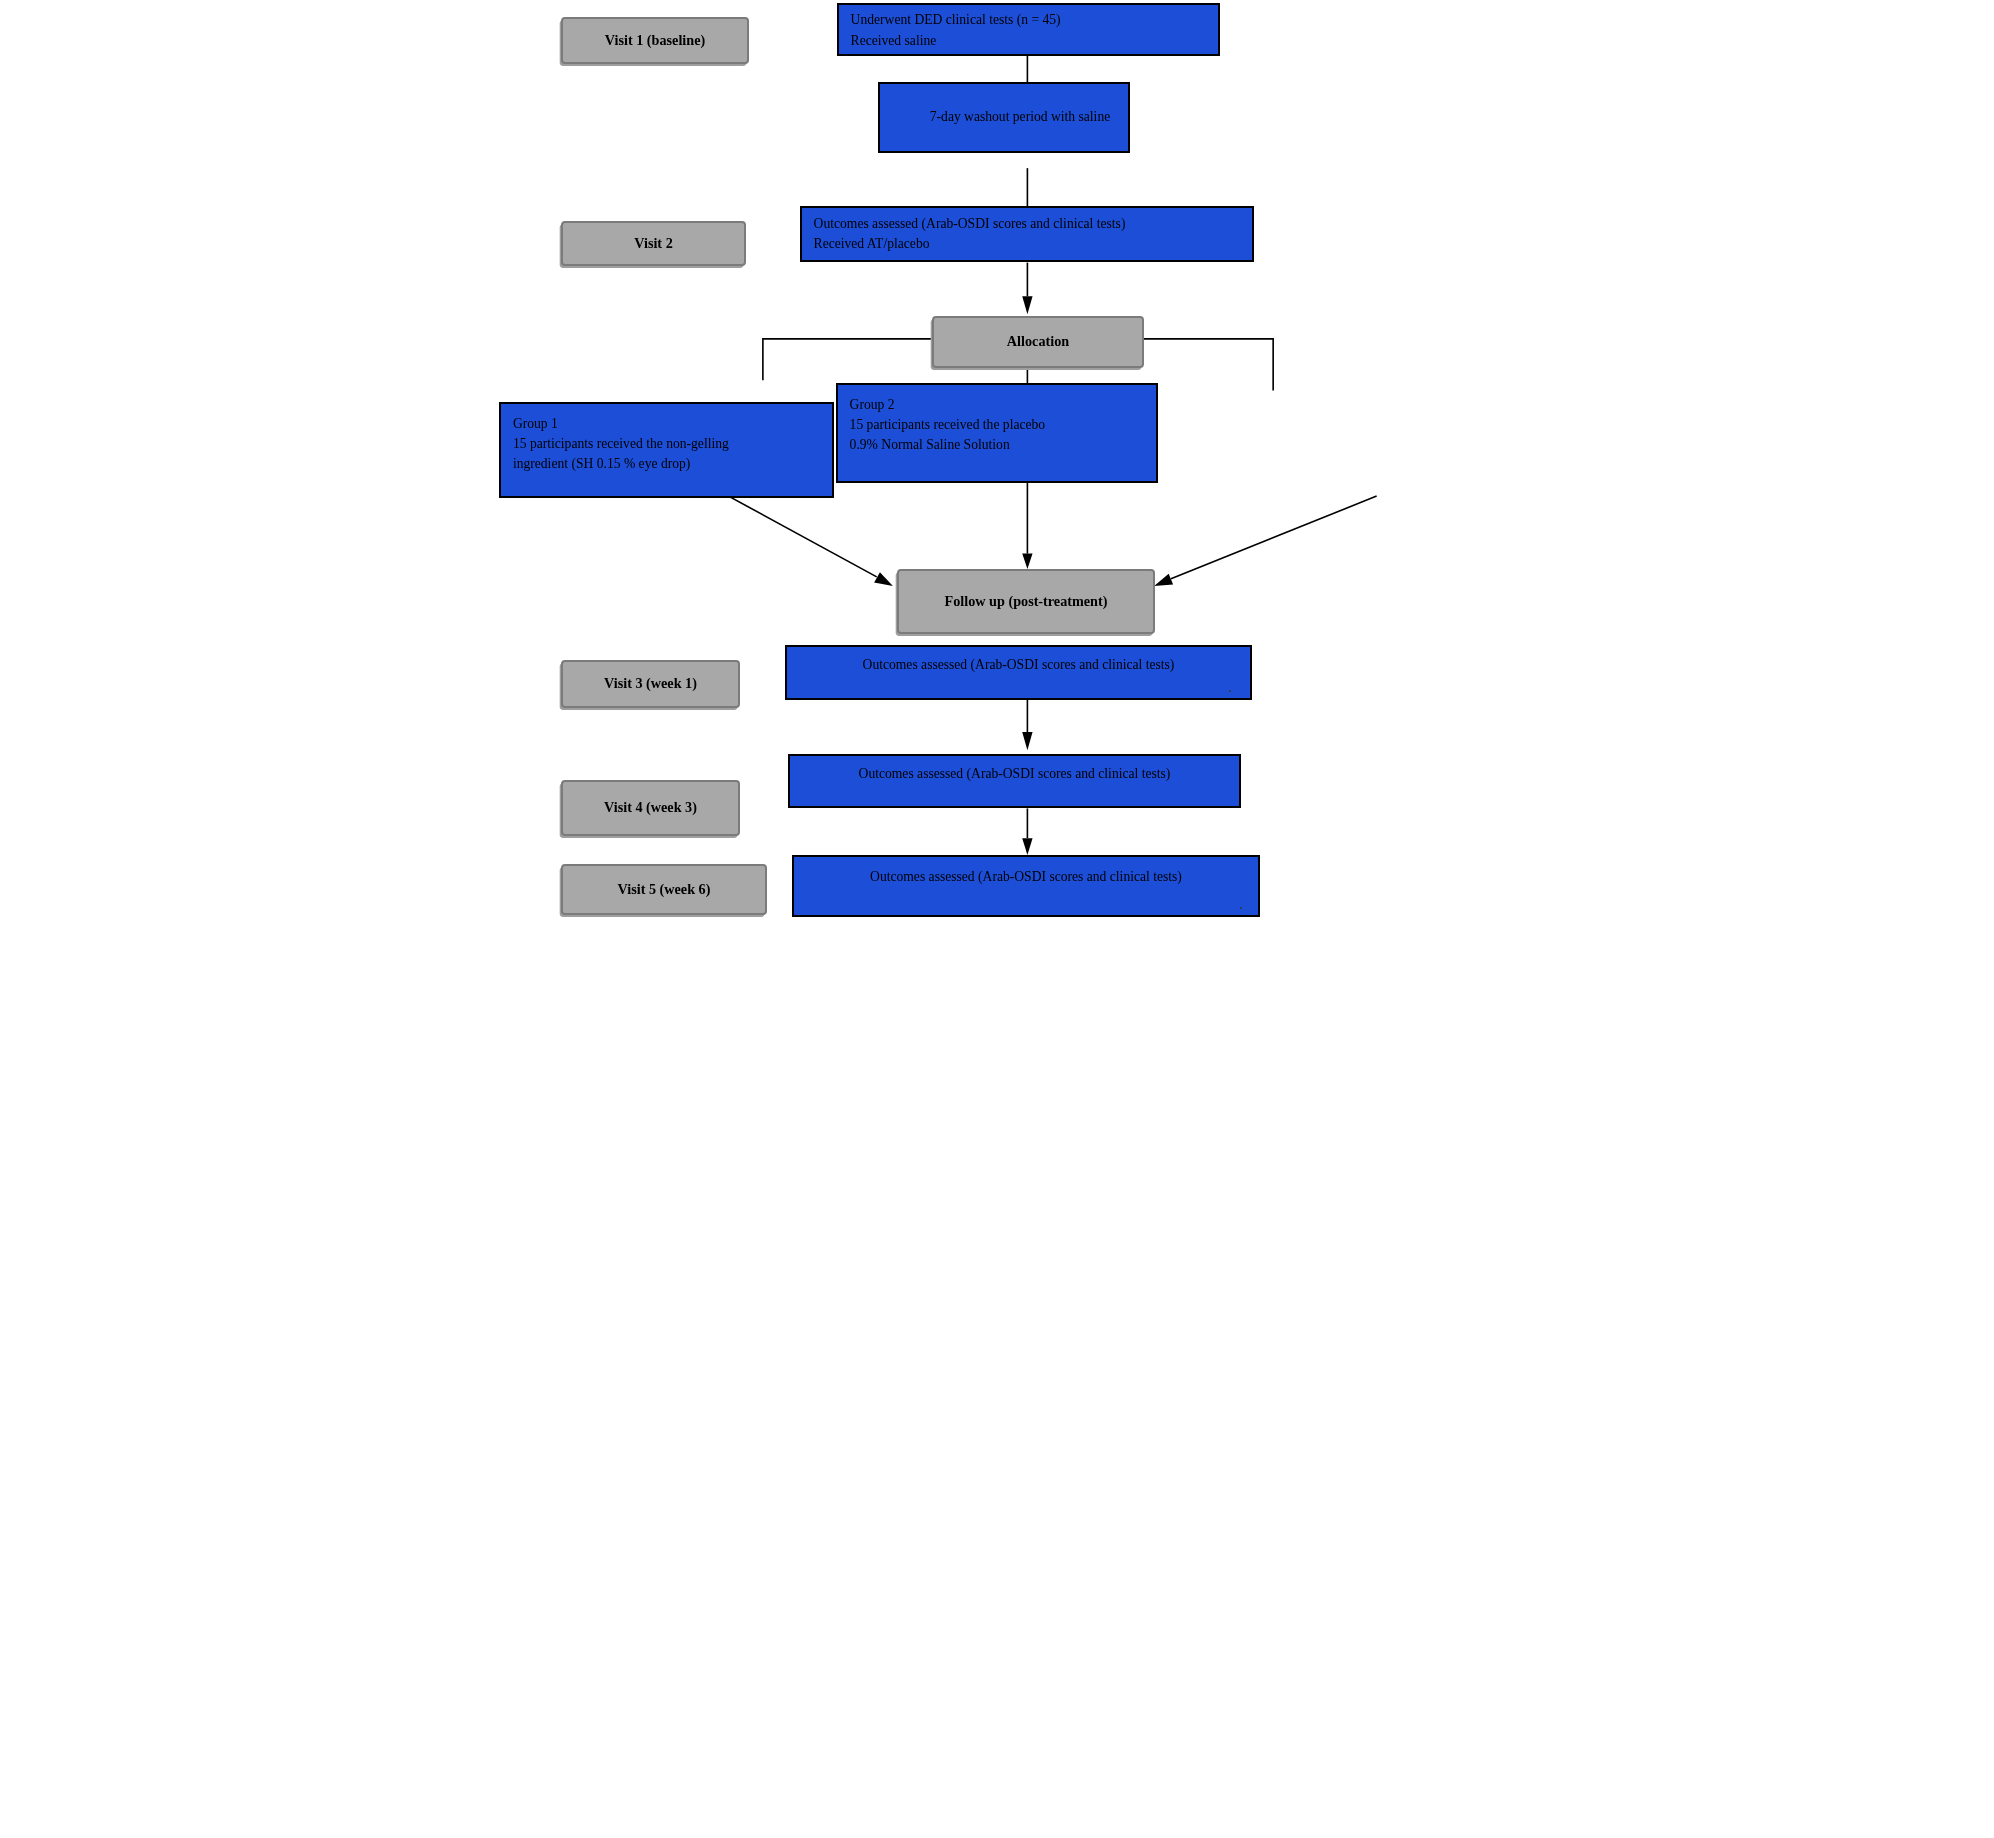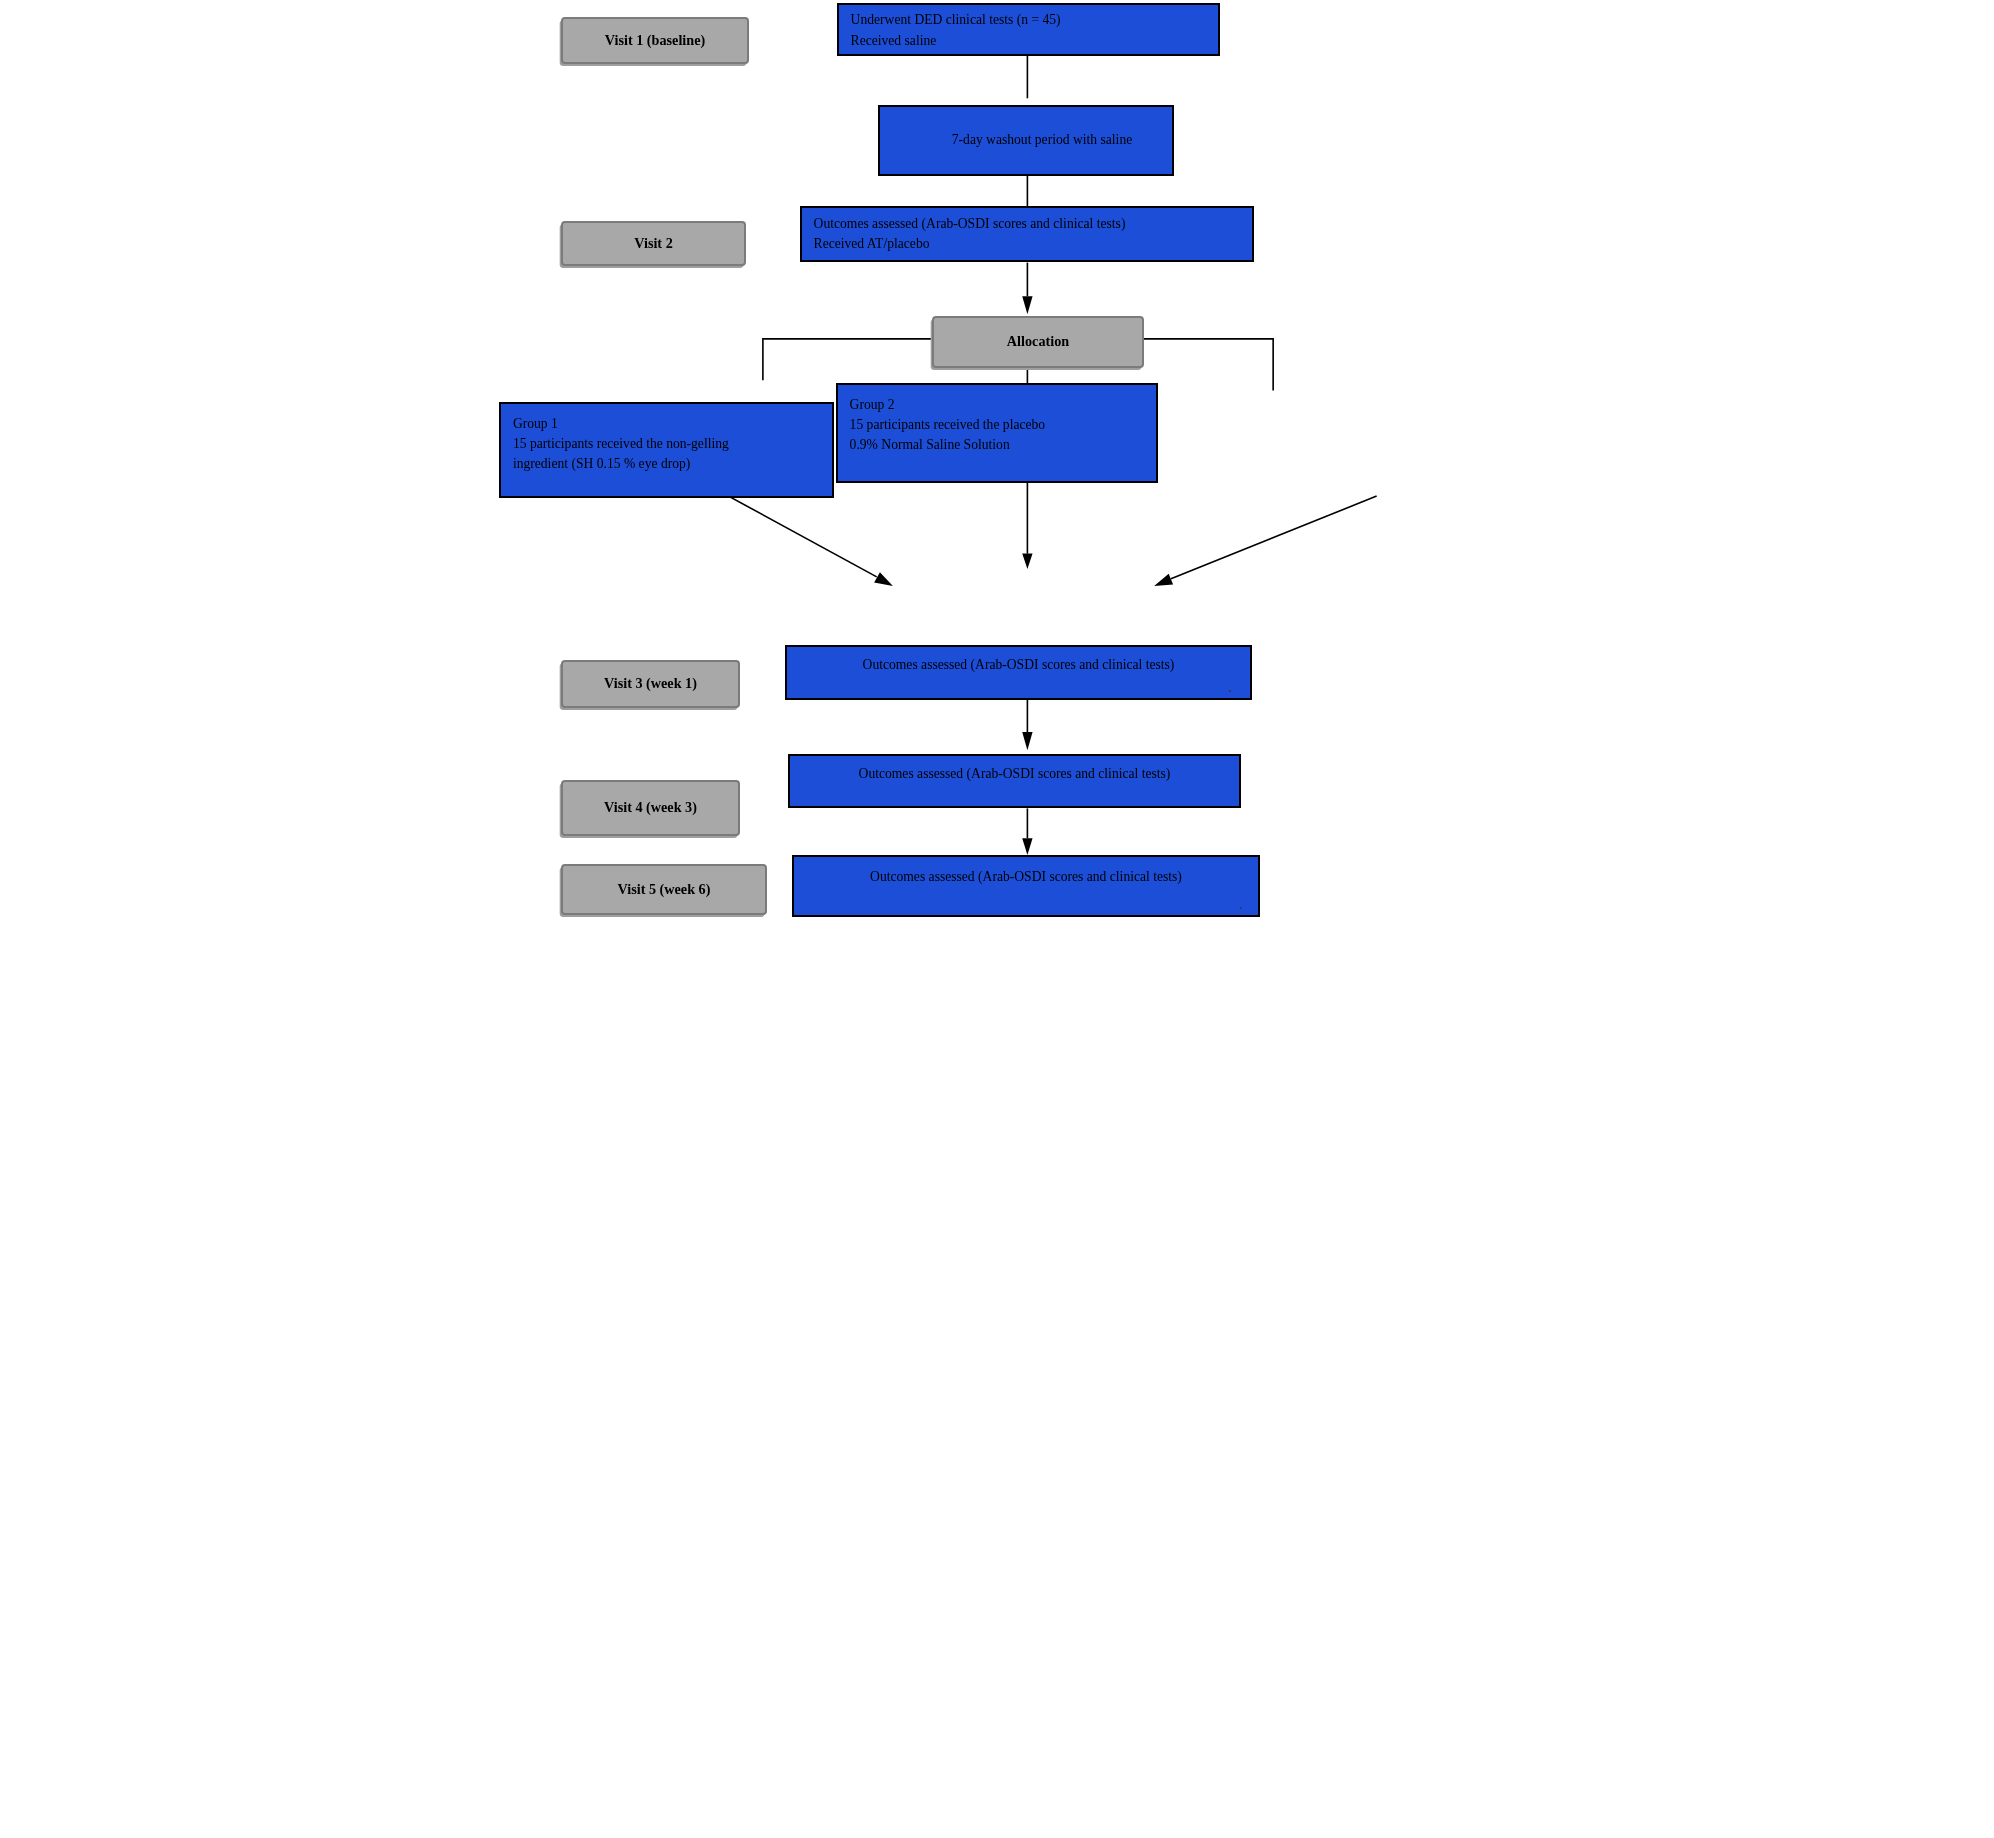--- a/index.html
+++ b/index.html
@@ -93,21 +93,21 @@
   <div class="stage" style="left:63px; top:17px; width:188px; height:47px;">
     <span>Visit 1 (baseline)</span>
   </div>
   <div class="wbox" style="left:339px; top:2.6px; width:383px; height:53px;">
     <div class="pad">
       <div>Underwent DED clinical tests (n = 45)</div>
       <div>Received saline</div>
     </div>
   </div>
 
-  <div class="wbox center-both" style="left:380px; top:105px; width:296px; height:71px;padding-left:32px;">
+  <div class="wbox center-both" style="left:380px; top:82px; width:252px; height:71px;padding-left:32px;">
     <span>7-day washout period with saline</span>
   </div>
 
   <div class="stage" style="left:63px; top:221px; width:185px; height:45px;">
     <span>Visit 2</span>
   </div>
   <div class="wbox" style="left:302px; top:206px; width:454px; height:56px;">
     <div class="pad">
       <div>Outcomes assessed (Arab-OSDI scores and clinical tests)</div>
       <div>Received AT/placebo</div>
@@ -126,20 +126,23 @@
     </div>
   </div>
   <div class="wbox groupbox" style="left:338px; top:383px; width:322px; height:100px;">
     <div class="pad">
       <div>Group 2</div>
       <div>15 participants received the placebo</div>
       <div>0.9% Normal Saline Solution</div>
     </div>
   </div>
 
+  <div class="stage" style="left:399px; top:569px; width:258px; height:65px;">
+    <span>Follow up (post-treatment)</span>
+  </div>
 
   <div class="stage" style="left:63px; top:660px; width:179px; height:48px;">
     <span>Visit 3 (week 1)</span>
   </div>
   <div class="wbox center-h" style="left:287px; top:645px; width:467px; height:55px; padding-top:7.8px;">
     <span>Outcomes assessed (Arab-OSDI scores and clinical tests)</span>
   </div>
   <div class="dot" style="left:731px; top:690px;"></div>
 
   <div class="stage" style="left:63px; top:780px; width:179px; height:56px;">

